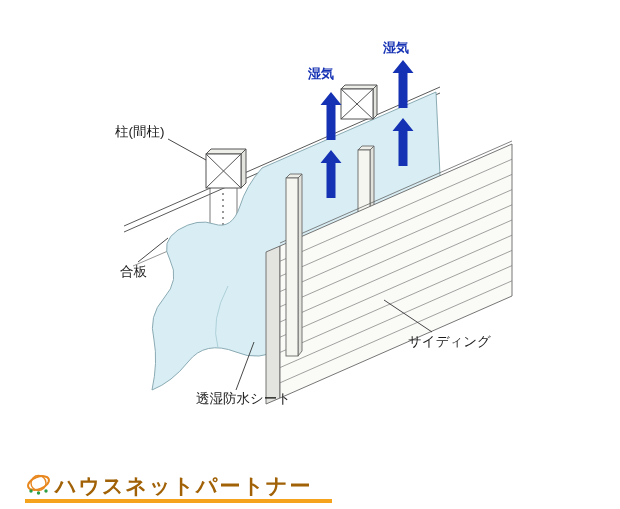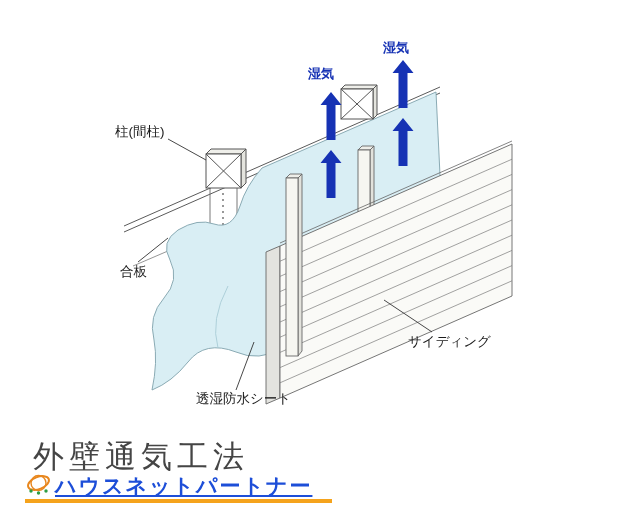--- a/index.html
+++ b/index.html
@@ -115,27 +115,26 @@
     </g>
 
     <text class="svg-label-blue" x="308" y="78" fill="#1632b4">湿気</text>
     <text class="svg-label-blue" x="383" y="52" fill="#1632b4">湿気</text>
     <text class="svg-label" x="115" y="136">柱(間柱)</text>
     <text class="svg-label" x="120" y="276">合板</text>
     <text class="svg-label" x="196" y="403">透湿防水シート</text>
     <text class="svg-label" x="408" y="346">サイディング</text>
   </svg>
 
-  <div class="footer-title" style="color: rgb(69, 69, 69);">外壁通気工法</div>
 
   <svg class="brand-logo" width="27" height="27" viewBox="0 0 27 27">
     <ellipse cx="13.5" cy="13" rx="11" ry="6" fill="none" stroke="#e8871e" stroke-width="2" transform="rotate(-22 13.5 13)"></ellipse>
     <circle cx="13.5" cy="13" r="7.5" fill="none" stroke="#e8871e" stroke-width="1.4"></circle>
     <circle cx="6" cy="21" r="1.7" fill="#2e9e44"></circle>
     <circle cx="13.5" cy="23" r="1.7" fill="#2e9e44"></circle>
     <circle cx="21" cy="21" r="1.7" fill="#2e9e44"></circle>
   </svg>
 
-  <div class="brand-name" style="color: #1d4ed8; text-decoration: underline;">ハウスネットパートナー</div>
+  <div class="brand-name" style="color: #a16207;">ハウスネットパートナー</div>
 
   <div class="brand-underline" style="background-color: rgb(245, 163, 28);"></div>
 
 </div>
 
 </body></html>

